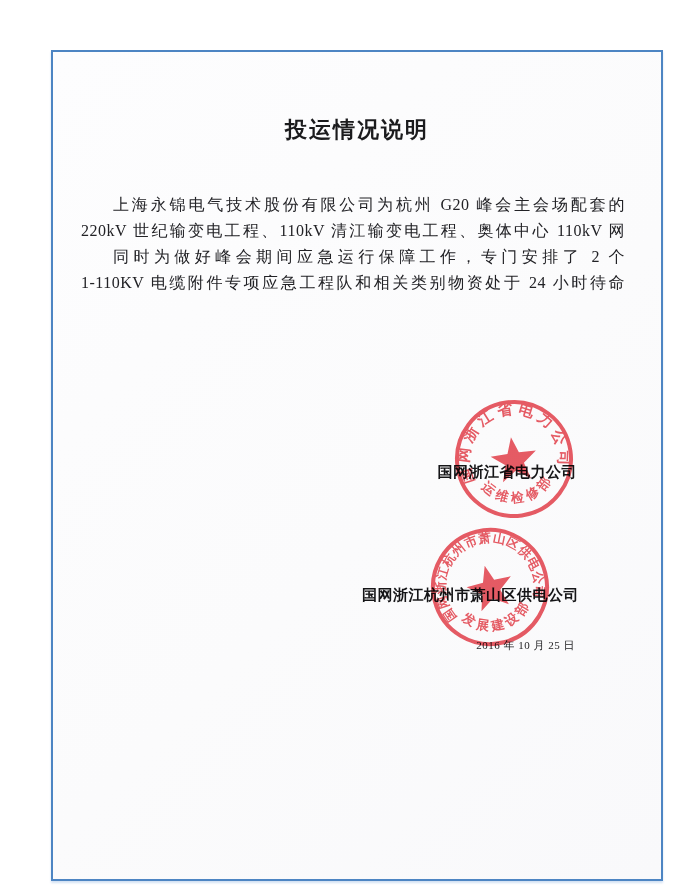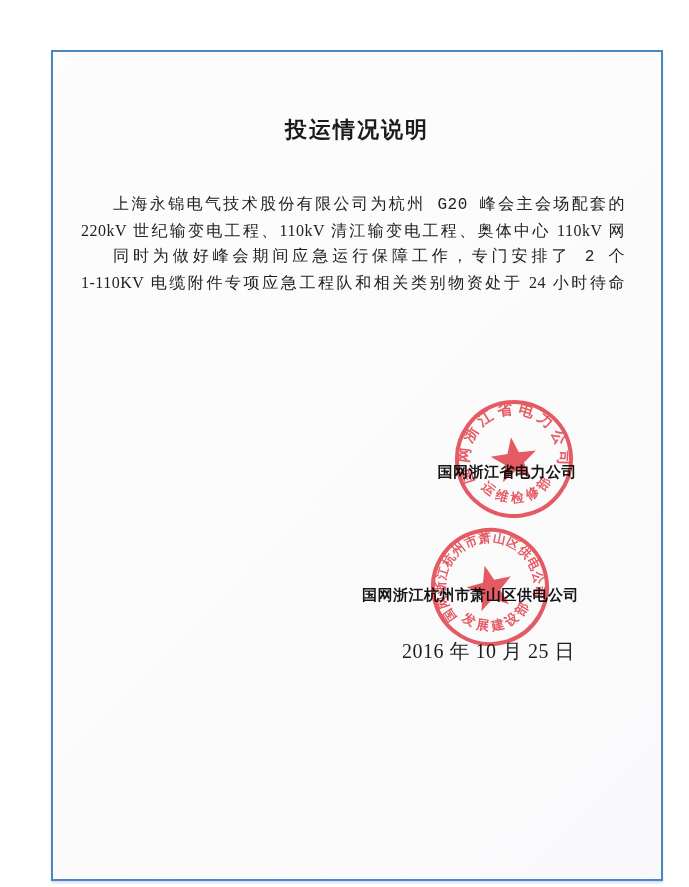--- a/index.html
+++ b/index.html
@@ -37,37 +37,37 @@
     color: #222226;
   }
   .line {
     height: 26px;
     line-height: 26px;
     overflow: hidden;
     text-align: justify;
     text-align-last: justify;
     letter-spacing: 0.5px;
   }
-  .line.indent { text-indent: 2em; font-family: Liberation Mono, monospace; }
+  .line.indent { text-indent: 2em; }
   .line.end { text-align-last: left; }
   .sig {
     position: absolute;
     font-family: "Liberation Sans", "DejaVu Sans", sans-serif;
     font-weight: 700;
     font-size: 15px;
     letter-spacing: 0.5px;
     color: #151517;
     white-space: nowrap;
   }
   .sig1 { top: 411px; right: 84px; }
   .sig2 { top: 534px; right: 82px; }
   .doc-date {
     position: absolute;
     top: 586px; right: 86px;
-    font-size: 20px;
+    font-size: 11px;
     letter-spacing: 0.5px;
     color: #1d1d20;
     white-space: nowrap;
   }
   .stamp {
     position: absolute;
     width: 140px; height: 140px;
     mix-blend-mode: multiply;
     opacity: 0.88;
     pointer-events: none;

